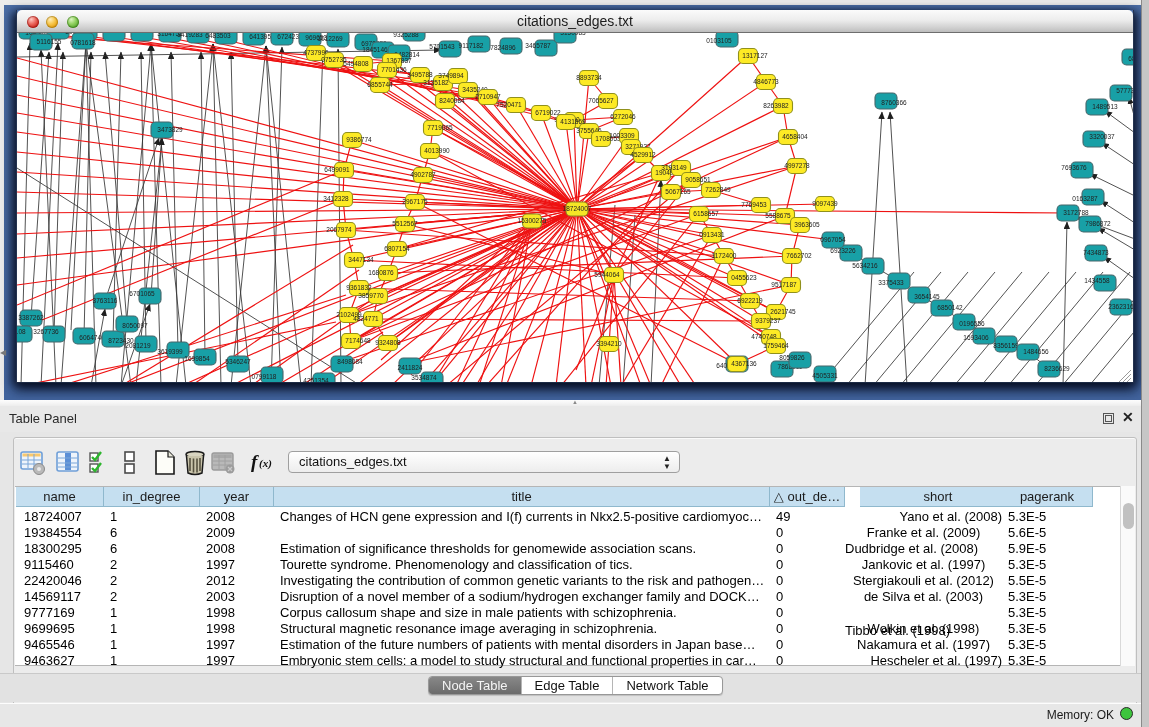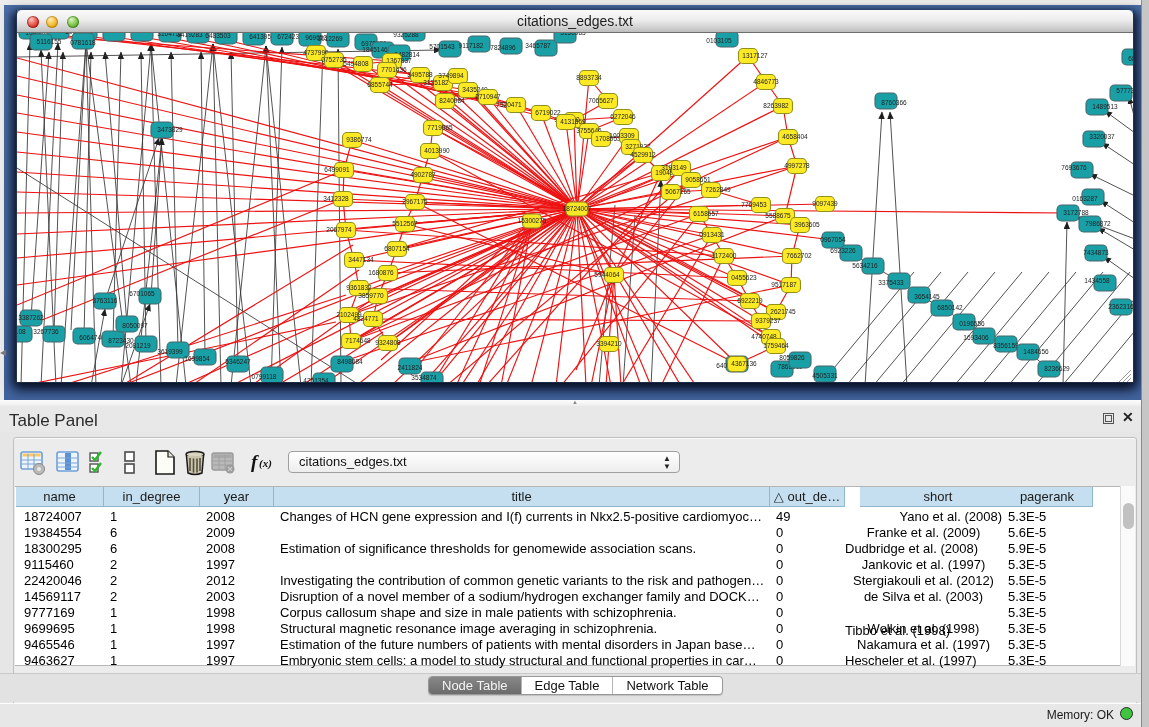--- a/index.html
+++ b/index.html
@@ -18,21 +18,21 @@
 .tl{position:absolute;top:6px;width:12px;height:12px;border-radius:50%}
 #tl-r{left:10px;background:radial-gradient(circle at 35% 28%,#ffc9c4,#ec6b61 40%,#cf2a20 75%,#a81410);box-shadow:inset 0 0 1px 1px rgba(120,0,0,.5)}
 #tl-y{left:29px;background:radial-gradient(circle at 35% 28%,#ffeebc,#f8c84e 40%,#e8a210 75%,#c07f00);box-shadow:inset 0 0 1px 1px rgba(130,90,0,.5)}
 #tl-g{left:50px;background:radial-gradient(circle at 35% 28%,#ddf6c2,#93d262 40%,#5cab32 75%,#3c8a18);box-shadow:inset 0 0 1px 1px rgba(30,90,0,.5)}
 #canvas{height:349px;background:#fff;overflow:hidden}
 #tp{position:absolute;left:0;top:400px;width:1141px;height:327px;background:#e6e6e6}
 #tp-divider{position:absolute;left:0;top:0;width:100%;height:6px;
  background:linear-gradient(180deg,#fdfdfd,#ededed)}
 #tp-chev{position:absolute;left:572px;top:0px;width:9px;height:5px;color:#8a8a8a;font-size:6px;line-height:5px}
 #tp-head{position:absolute;left:0;top:6px;width:100%;height:26px;background:#e8e8e8}
-#tp-head .t{position:absolute;left:9px;top:5px;font-size:17px;color:#2a2a2a}
+#tp-head .t{position:absolute;left:9px;top:5px;font-size:13px;color:#2a2a2a}
 #tp-float{position:absolute;left:1103px;top:7px;width:11px;height:11px;border:1px solid #555}
 #tp-float:before{content:"";position:absolute;left:1px;top:1px;width:5px;height:5px;border:1px solid #555}
 #tp-x{position:absolute;left:1122px;top:3px;font-size:14px;font-weight:bold;color:#222}
 #panel{position:absolute;left:13px;top:37px;width:1124px;height:632px;
  background:#ececec;border:1px solid #bfbfbf;border-radius:3px;
  box-shadow:inset 0 1px 0 #fafafa}
 .ticon{position:absolute;top:12px}
 #combo{position:absolute;left:274px;top:13px;width:392px;height:22px;background:linear-gradient(180deg,#ffffff,#ededed);
  border:1px solid #9f9f9f;border-radius:4px;font-size:13px;color:#111;
  line-height:20px;padding-left:10px}
@@ -722,20 +722,21 @@
         <div class="cell" style="top:54px;left:9px;width:80px">18300295</div>
         <div class="cell" style="top:54px;left:95px;width:90px">6</div>
         <div class="cell" style="top:54px;left:191px;width:68px">2008</div>
         <div class="cell" style="top:54px;left:265px;width:490px">Estimation of significance thresholds for genomewide association scans.</div>
         <div class="cell" style="top:54px;left:761px;width:69px">0</div>
         <div class="cell" style="top:54px;left:830px;width:157px;text-align:left">Dudbridge et al. (2008)</div>
         <div class="cell" style="top:54px;left:993px;width:85px">5.9E-5</div>
         <div class="cell" style="top:70px;left:9px;width:80px">9115460</div>
         <div class="cell" style="top:70px;left:95px;width:90px">2</div>
         <div class="cell" style="top:70px;left:191px;width:68px">1997</div>
+        <div class="cell" style="top:70px;left:265px;width:490px">Tourette syndrome. Phenomenology and classification of tics.</div>
         <div class="cell" style="top:70px;left:761px;width:69px">0</div>
         <div class="cell" style="top:70px;left:830px;width:157px;text-align:center">Jankovic et al. (1997)</div>
         <div class="cell" style="top:70px;left:993px;width:85px">5.3E-5</div>
         <div class="cell" style="top:86px;left:9px;width:80px">22420046</div>
         <div class="cell" style="top:86px;left:95px;width:90px">2</div>
         <div class="cell" style="top:86px;left:191px;width:68px">2012</div>
         <div class="cell" style="top:86px;left:265px;width:490px">Investigating the contribution of common genetic variants to the risk and pathogen…</div>
         <div class="cell" style="top:86px;left:761px;width:69px">0</div>
         <div class="cell" style="top:86px;left:830px;width:157px;text-align:center">Stergiakouli et al. (2012)</div>
         <div class="cell" style="top:86px;left:993px;width:85px">5.5E-5</div>
@@ -765,21 +766,21 @@
         <div class="cell" style="top:150px;left:191px;width:68px">1997</div>
         <div class="cell" style="top:150px;left:265px;width:490px">Estimation of the future numbers of patients with mental disorders in Japan base…</div>
         <div class="cell" style="top:150px;left:761px;width:69px">0</div>
         <div class="cell" style="top:150px;left:830px;width:157px;text-align:center">Nakamura et al. (1997)</div>
         <div class="cell" style="top:150px;left:993px;width:85px">5.3E-5</div>
         <div class="cell" style="top:166px;left:9px;width:80px">9463627</div>
         <div class="cell" style="top:166px;left:95px;width:90px">1</div>
         <div class="cell" style="top:166px;left:191px;width:68px">1997</div>
         <div class="cell" style="top:166px;left:265px;width:490px">Embryonic stem cells: a model to study structural and functional properties in car…</div>
         <div class="cell" style="top:166px;left:761px;width:69px">0</div>
-        <div class="cell" style="top:166px;left:830px;width:157px;text-align:left">Hescheler et al. (1997)</div>
+        <div class="cell" style="top:166px;left:830px;width:157px;text-align:right">Hescheler et al. (1997)</div>
         <div class="cell" style="top:166px;left:993px;width:85px">5.3E-5</div>
       </div>
       <div id="vsb">
         <div class="th"></div>
       </div>
   </div>
   <div id="status">
       <span id="mem">Memory: OK</span>
       <div id="dot"></div>
     </div>

